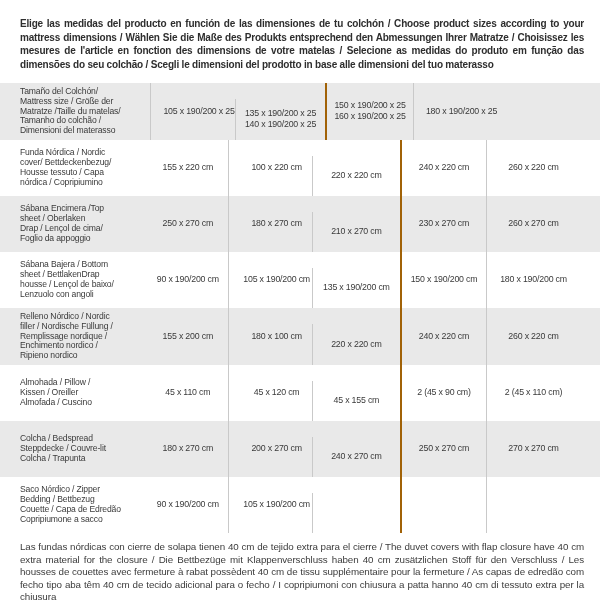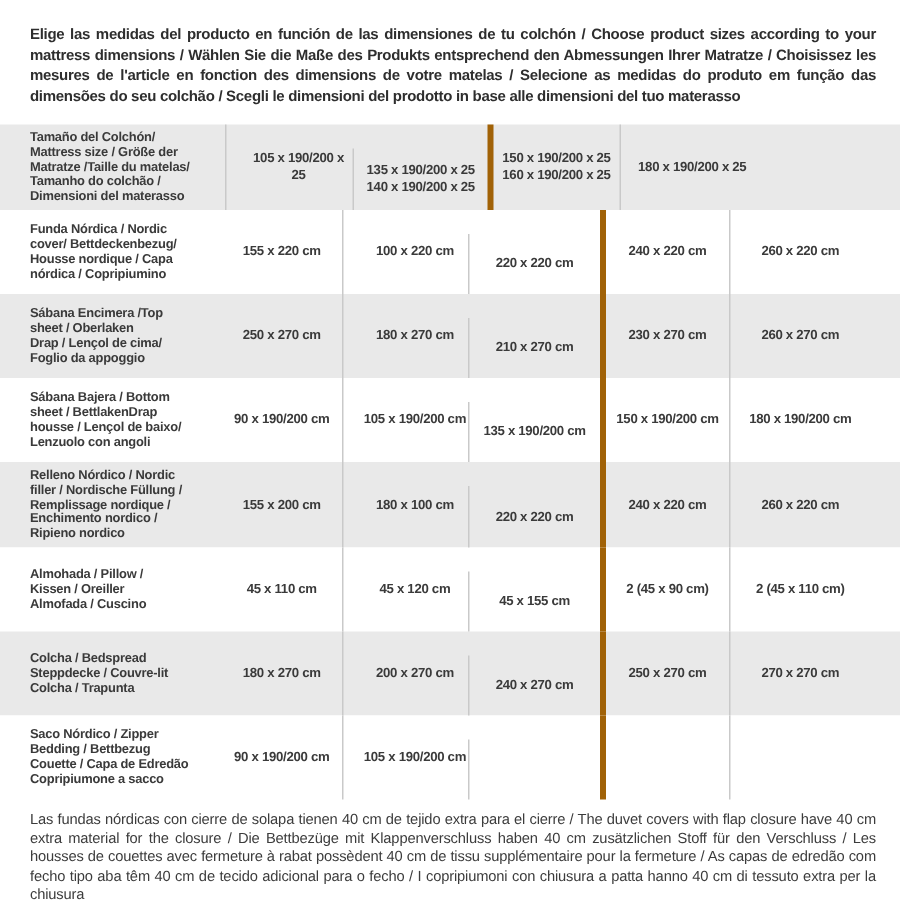--- a/index.html
+++ b/index.html
@@ -33,21 +33,21 @@
     min-height: 56px;
     background: #ffffff;
   }
   .trow.shaded {
     background: #e9e9e9;
   }
   .cell {
     box-sizing: border-box;
     display: flex;
     align-items: center;
-    font-weight: bold;
+    font-weight: normal;
     color: #3a3a3a;
     white-space: pre-line;
   }
   .label-cell {
     width: 150px;
     padding: 4px 2px 4px 20px;
     font-size: 8.6px;
     line-height: 9.8px;
     letter-spacing: -0.15px;
     justify-content: flex-start;
@@ -56,21 +56,21 @@
   .val {
     justify-content: center;
     text-align: center;
     font-size: 8.8px;
     line-height: 11px;
     letter-spacing: -0.2px;
   }
   .c1 { width: 83px; }
   .c2 { width: 85px; border-left: 1px solid #c9c9c9; padding-left: 12px; }
   .c3 { width: 90px; border-left: 1px solid #c9c9c9; margin-top: 16px; }
-  .c4 { width: 88px; border-left: 4px solid #a16207; text-align: center; }
+  .c4 { width: 88px; border-left: 2px solid #a16207; text-align: center; }
   .c5 { width: 116px; border-left: 1px solid #c9c9c9; padding-right: 20px; }
   .footer-note {
     margin: 8px 16px 0 20px;
     font-size: 9.8px;
     line-height: 12.6px;
     font-weight: normal;
     color: #3c3c3c;
     text-align: justify;
     letter-spacing: -0.1px;
   }
@@ -92,21 +92,21 @@
     <div class="cell val c3">135 x 190/200 x 25
 140 x 190/200 x 25</div>
     <div class="cell val c4">150 x 190/200 x 25
 160 x 190/200 x 25</div>
     <div class="cell val c5">180 x 190/200 x 25</div>
   </div>
 
   <div class="trow">
     <div class="cell label-cell">Funda Nórdica /  Nordic
 cover/ Bettdeckenbezug/
-Housse nordique  / Capa
+Housse tessuto  / Capa
 nórdica / Copripiumino</div>
     <div class="cell val c1">155 x 220 cm</div>
     <div class="cell val c2">100 x 220 cm</div>
     <div class="cell val c3">220 x 220 cm</div>
     <div class="cell val c4">240 x 220 cm</div>
     <div class="cell val c5">260 x 220 cm</div>
   </div>
 
   <div class="trow shaded">
     <div class="cell label-cell">Sábana Encimera /Top

